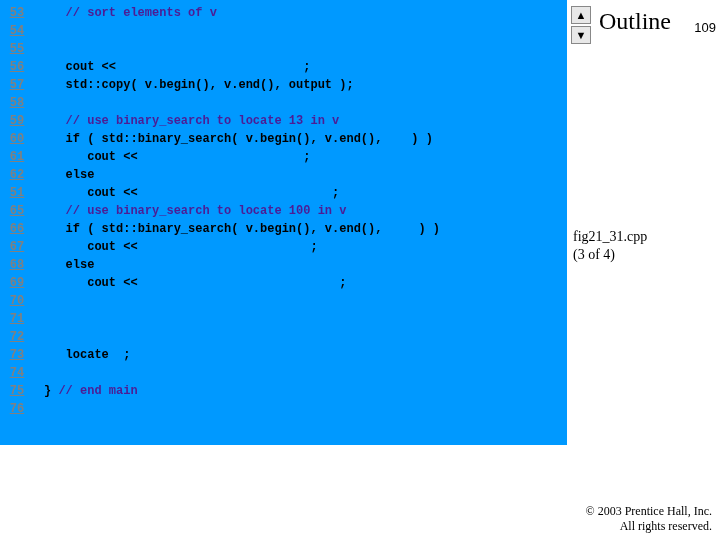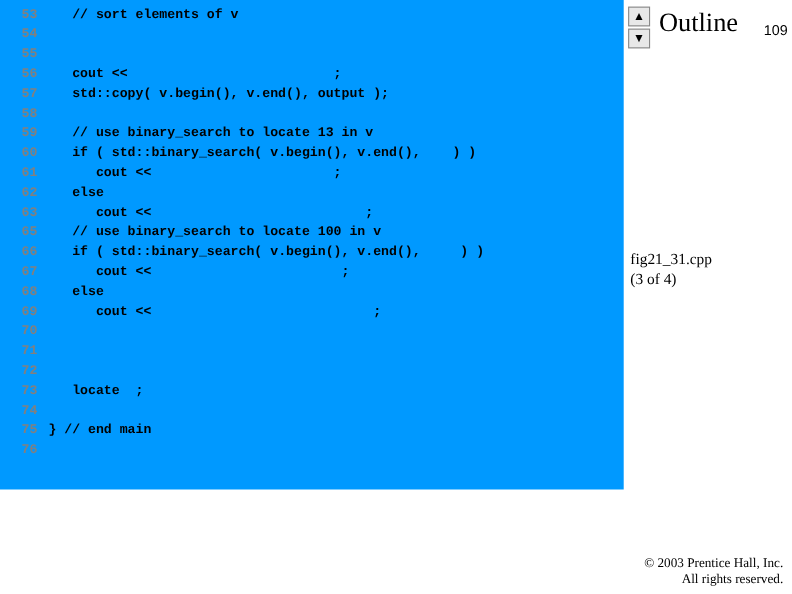--- a/index.html
+++ b/index.html
@@ -23,30 +23,31 @@
     font-weight: bold;
     line-height: 18px;
     padding-top: 4px;
   }
   .code-line {
     display: flex;
     white-space: pre;
   }
   .ln {
     width: 34px;
-    text-align: right;
+    text-align: center;
     color: #808080;
     flex-shrink: 0;
+    text-decoration: underline;
   }
   .code {
     padding-left: 10px;
     white-space: pre;
   }
   .indent { display:inline-block; }
-  .c-comment { color: #000000; }
+  .c-comment { color: #4c1d95; }
   .c-kw { color: #000000; }
   .c-default { color: #000; }
   .right-col {
     position: absolute;
     left: 567px;
     top: 0;
     width: 153px;
     height: 540px;
   }
   .arrow-btn {
@@ -102,21 +103,21 @@
     <div class="code-line"><span class="ln">53</span><span class="code"><span class="indent">   </span><span class="c-comment">// sort elements of v</span></span></div>
     <div class="code-line"><span class="ln">54</span><span class="code"><span class="indent">   </span></span></div>
     <div class="code-line"><span class="ln">55</span><span class="code"></span></div>
     <div class="code-line"><span class="ln">56</span><span class="code"><span class="indent">   </span><span class="c-default">cout &lt;&lt;                          ;</span></span></div>
     <div class="code-line"><span class="ln">57</span><span class="code"><span class="indent">   </span><span class="c-default">std::copy( v.begin(), v.end(), output );</span></span></div>
     <div class="code-line"><span class="ln">58</span><span class="code"></span></div>
     <div class="code-line"><span class="ln">59</span><span class="code"><span class="indent">   </span><span class="c-comment">// use binary_search to locate 13 in v</span></span></div>
     <div class="code-line"><span class="ln">60</span><span class="code"><span class="indent">   </span><span class="c-kw">if</span><span class="c-default"> ( std::binary_search( v.begin(), v.end(),    ) )</span></span></div>
     <div class="code-line"><span class="ln">61</span><span class="code"><span class="indent">      </span><span class="c-default">cout &lt;&lt;                       ;</span></span></div>
     <div class="code-line"><span class="ln">62</span><span class="code"><span class="indent">   </span><span class="c-kw">else</span></span></div>
-    <div class="code-line"><span class="ln">63</span><span class="code"><span class="indent">      </span><span class="c-default">cout &lt;&lt;                           ;</span></span></div>
+    <div class="code-line"><span class="ln">51</span><span class="code"><span class="indent">      </span><span class="c-default">cout &lt;&lt;                           ;</span></span></div>
     <div class="code-line"><span class="ln">65</span><span class="code"><span class="indent">   </span><span class="c-comment">// use binary_search to locate 100 in v</span></span></div>
     <div class="code-line"><span class="ln">66</span><span class="code"><span class="indent">   </span><span class="c-kw">if</span><span class="c-default"> ( std::binary_search( v.begin(), v.end(),     ) )</span></span></div>
     <div class="code-line"><span class="ln">67</span><span class="code"><span class="indent">      </span><span class="c-default">cout &lt;&lt;                        ;</span></span></div>
     <div class="code-line"><span class="ln">68</span><span class="code"><span class="indent">   </span><span class="c-kw">else</span></span></div>
     <div class="code-line"><span class="ln">69</span><span class="code"><span class="indent">      </span><span class="c-default">cout &lt;&lt;                            ;</span></span></div>
     <div class="code-line"><span class="ln">70</span><span class="code"></span></div>
     <div class="code-line"><span class="ln">71</span></div>
     <div class="code-line"><span class="ln">72</span><span class="code"></span></div>
     <div class="code-line"><span class="ln">73</span><span class="code"><span class="indent">   </span><span class="c-kw">locate</span><span class="c-default">  ;</span></span></div>
     <div class="code-line"><span class="ln">74</span><span class="code"></span></div>

